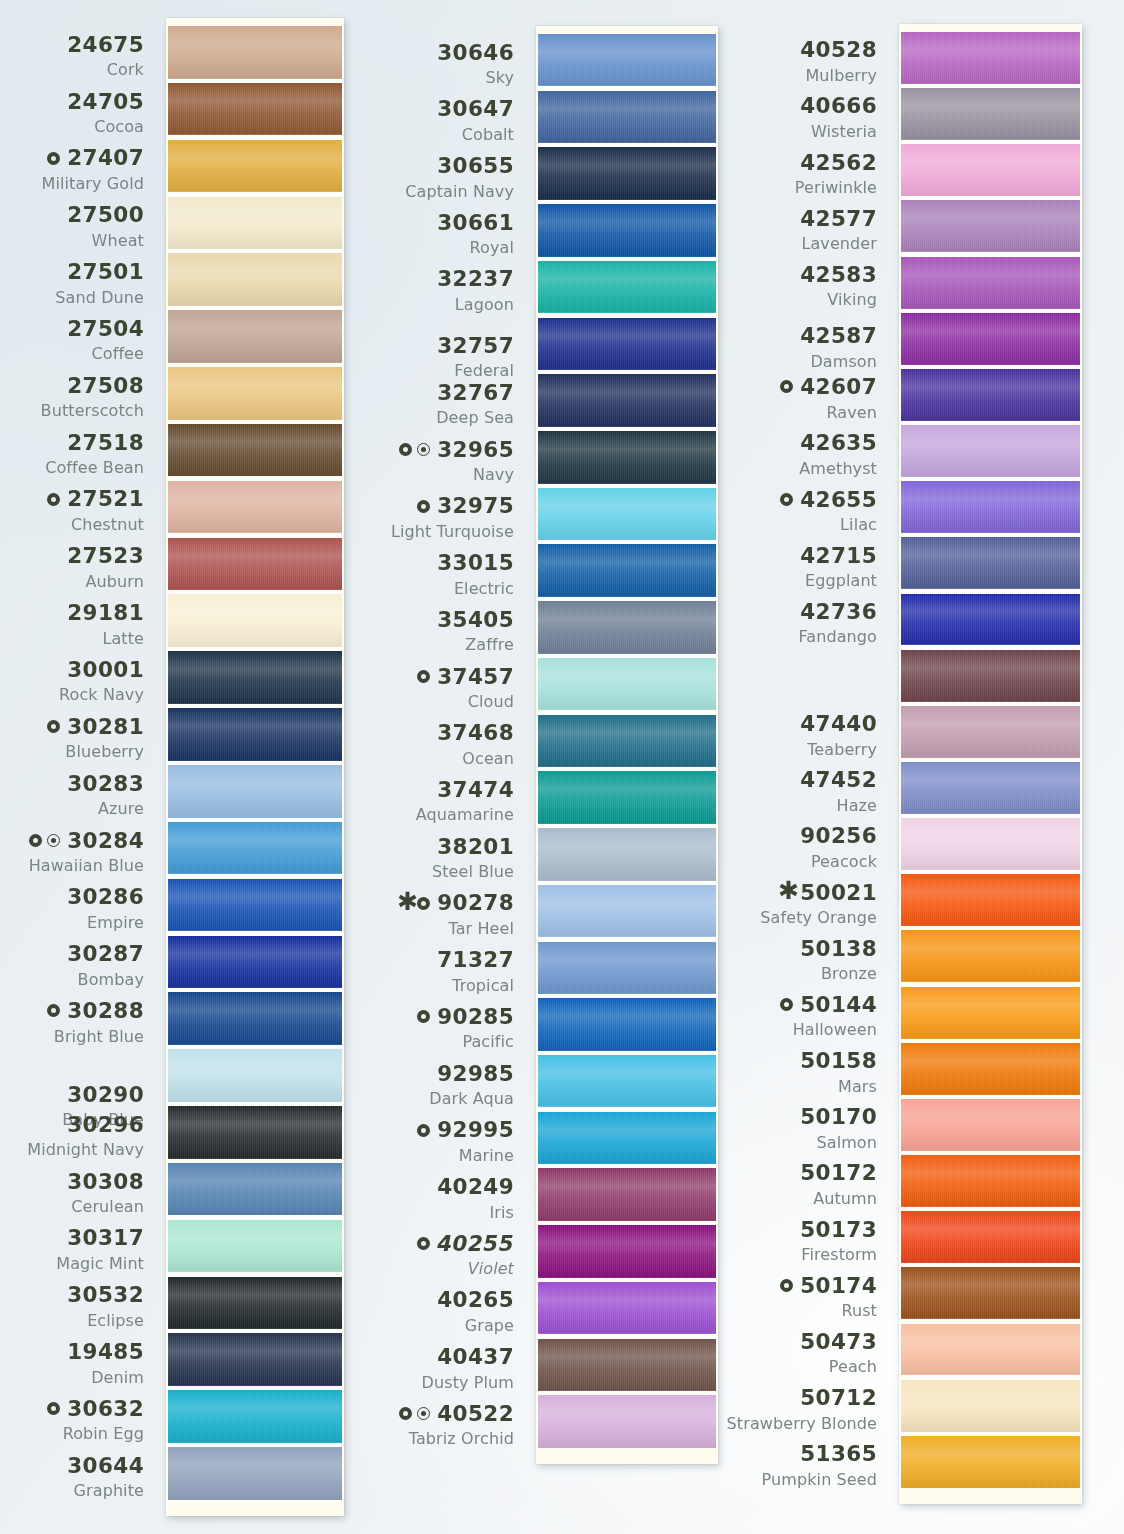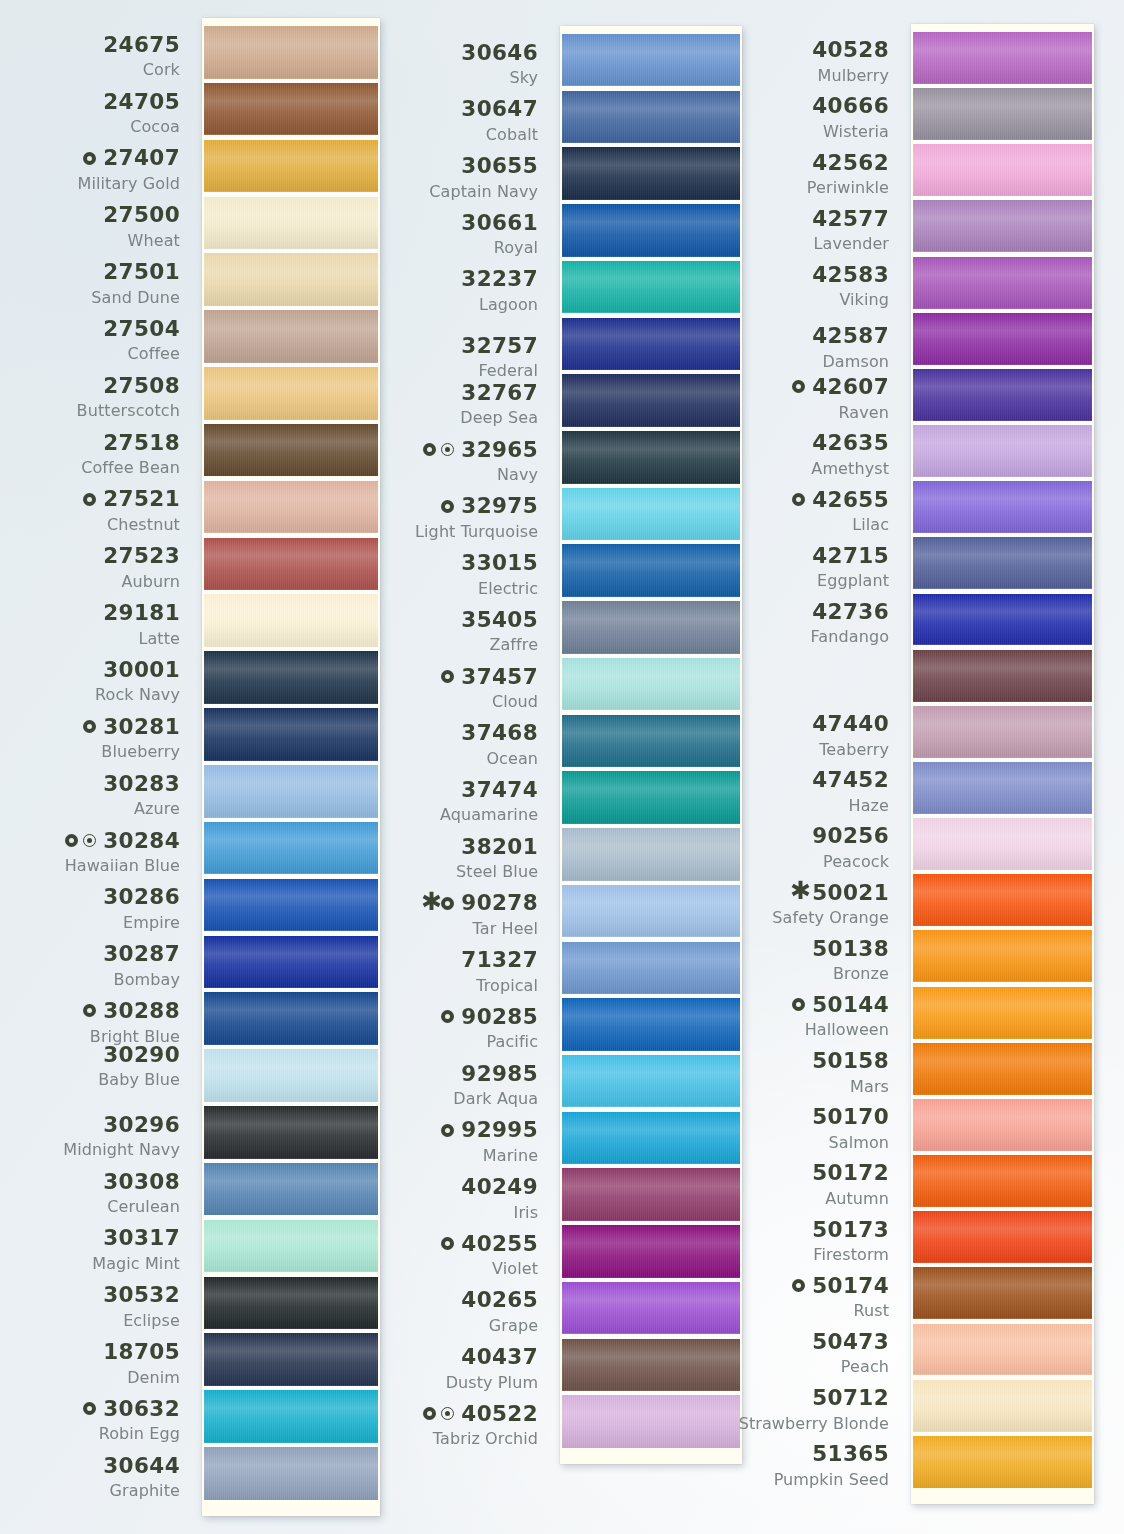--- a/index.html
+++ b/index.html
@@ -31,21 +31,21 @@
     position: absolute;
     inset: 0;
     display: flex;
     flex-direction: row;
   }
 
   .column {
     position: relative;
     height: 100%;
   }
-  .col-1 { width: 372px; margin-left: 36px; }
+  .col-1 { width: 372px; }
   .col-2 { width: 376px; }
   .col-3 { width: 376px; }
 
   
   .labels {
     position: absolute;
     top: 0;
     left: 0;
     width: 100%;
     height: 100%;
@@ -435,21 +435,21 @@
         </div>
         <div class="label-row" style="top: 994.38px; height: 56.85px; width: 100%;">
           <div class="label-code-line">
             <span class="markers">
               <span class="mk mk-ring"></span>
             </span>
             <span class="code">30288</span>
           </div>
           <div class="name">Bright Blue</div>
         </div>
-        <div class="label-row" style="top: 1038px; height: 56.85px; width: 100%;">
+        <div class="label-row" style="top: 1078px; height: 56.85px; width: 100%;">
           <div class="label-code-line">
             <span class="code">30290</span>
           </div>
           <div class="name">Baby Blue</div>
         </div>
         <div class="label-row" style="top: 1108.08px; height: 56.85px; width: 100%;">
           <div class="label-code-line">
             <span class="code">30296</span>
           </div>
           <div class="name">Midnight Navy</div>
@@ -467,21 +467,21 @@
           <div class="name">Magic Mint</div>
         </div>
         <div class="label-row" style="top: 1278.62px; height: 56.85px; width: 100%;">
           <div class="label-code-line">
             <span class="code">30532</span>
           </div>
           <div class="name">Eclipse</div>
         </div>
         <div class="label-row" style="top: 1335.46px; height: 56.85px; width: 100%;">
           <div class="label-code-line">
-            <span class="code">18705</span>
+            <span class="code">19485</span>
           </div>
           <div class="name">Denim</div>
         </div>
         <div class="label-row" style="top: 1392.31px; height: 56.85px; width: 100%; padding-left: 40px;">
           <div class="label-code-line">
             <span class="markers">
               <span class="mk mk-ring"></span>
             </span>
             <span class="code">30632</span>
           </div>
@@ -764,21 +764,21 @@
             <span class="code">92995</span>
           </div>
           <div class="name">Marine</div>
         </div>
         <div class="label-row" style="top: 1170.4px; height: 56.72px; width: 100%;">
           <div class="label-code-line">
             <span class="code">40249</span>
           </div>
           <div class="name">Iris</div>
         </div>
-        <div class="label-row" style="top: 1227.12px; height: 56.72px; width: 100%;">
+        <div class="label-row" style="top: 1227.12px; height: 56.72px; width: 100%; font-style: italic;">
           <div class="label-code-line">
             <span class="markers">
               <span class="mk mk-ring"></span>
             </span>
             <span class="code">40255</span>
           </div>
           <div class="name">Violet</div>
         </div>
         <div class="label-row" style="top: 1283.84px; height: 56.72px; width: 100%;">
           <div class="label-code-line">

